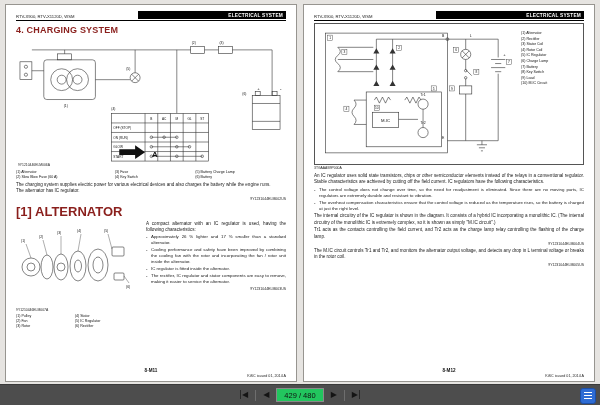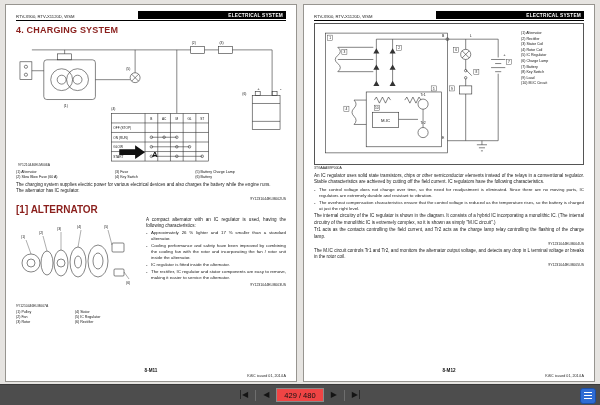--- a/index.html
+++ b/index.html
@@ -5,21 +5,21 @@
   *{margin:0;padding:0;box-sizing:border-box}
   html,body{width:600px;height:405px;overflow:hidden;background:#e6e4e1;font-family:"Liberation Sans",sans-serif}
   .viewer{width:600px;height:405px;display:flex;flex-direction:column}
   .canvas{flex:1;display:flex;justify-content:center;align-items:flex-start;gap:6px;padding:4px 5px 2px}
   .page{position:relative;width:292px;height:378px;background:#fff;border:1px solid #979590;padding:6px 10px 0;color:#1a1a1a}
   .phead{display:flex;align-items:stretch;height:8px}
   .phead-model{font-size:4.2px;color:#222;padding-top:2.5px;white-space:nowrap}
   .phead-bar{margin-left:auto;width:148px;background:#000;color:#fff;font-weight:bold;font-size:4.8px;text-align:right;padding:1.5px 3px 0;letter-spacing:.2px}
   .prule{border-bottom:1px solid #000;margin-top:1px}
   .sec-title{font-size:9px;font-weight:bold;color:#8a1f1c;margin:4px 0 2px;letter-spacing:.2px}
-  .sub-title{font-size:10px;font-weight:bold;color:#8a1f1c;margin:3px 0 2px}
+  .sub-title{font-size:13px;font-weight:bold;color:#8a1f1c;margin:3px 0 2px}
   .diag1{position:relative;height:131px}
   .diag1 svg,.alt-fig svg{display:block;width:100%;height:100%}
   svg text{font-family:"Liberation Sans",sans-serif}
   .legend-grid{display:grid;font-size:3.6px;color:#111;column-gap:6px;row-gap:1px;margin:2px 0 3px}
   .lg3{grid-template-rows:repeat(2,auto);grid-auto-flow:column}
   .lg2{grid-template-rows:repeat(3,auto);grid-auto-flow:column}
   .body-text{font-size:4.6px;line-height:1.38;text-align:justify}
   .refcode{font-size:3.5px;color:#222;text-align:right;margin:2px 0 1px}
   .figcode{font-size:3.4px;color:#222;margin-top:1px}
   .alt-row{display:flex;gap:8px;margin-top:1px}
@@ -33,21 +33,21 @@
   .circuit-box{border:1px solid #555;height:142px;display:flex;margin-top:2px;padding:3px 4px}
   .circuit-svg{flex:1;min-width:0}
   .circuit-svg svg{display:block;width:100%;height:100%}
   .clegend{width:60px;flex:none;padding:4px 0 0 2px;display:flex;flex-direction:column;gap:1.6px;font-size:3.6px;color:#111}
   .rp-text{margin-top:3px}
   .rp-text p{font-size:4.6px;line-height:1.4;text-align:justify;margin-top:1.5px}
   .toolbar{height:21px;background:#4d4d4d;border-top:1px solid #3a3a3a;display:flex;align-items:center;justify-content:center;position:relative;flex:none}
   .nav{display:flex;align-items:center;gap:5px}
   .nav button{background:none;border:none;color:#141414;font-size:8px;line-height:1;cursor:pointer;padding:1px 2px;font-family:"DejaVu Sans",sans-serif}
   .sep{width:1px;height:11px;background:#6e6e6e}
-  .pagebox{background:#ef4444;border:1px solid #8a8a8a;font-size:7.5px;color:#111;padding:1.5px 7px;min-width:46px;text-align:center}
+  .pagebox{background:#22c55e;border:1px solid #8a8a8a;font-size:7.5px;color:#111;padding:1.5px 7px;min-width:46px;text-align:center}
   .mode-btn{position:absolute;right:4px;top:2.5px;width:16px;height:16px;background:#2e6cd4;border:1px solid #1d4fa6;border-radius:3px;display:flex;align-items:center;justify-content:center;cursor:pointer}
   .mode-glyph{width:8px;height:1.6px;background:#fff;box-shadow:0 3px 0 #fff,0 -3px 0 #fff}
 </style>
 </head>
 <body>
 
 <div class="viewer">
   <div class="canvas">
 
     <section class="page">

